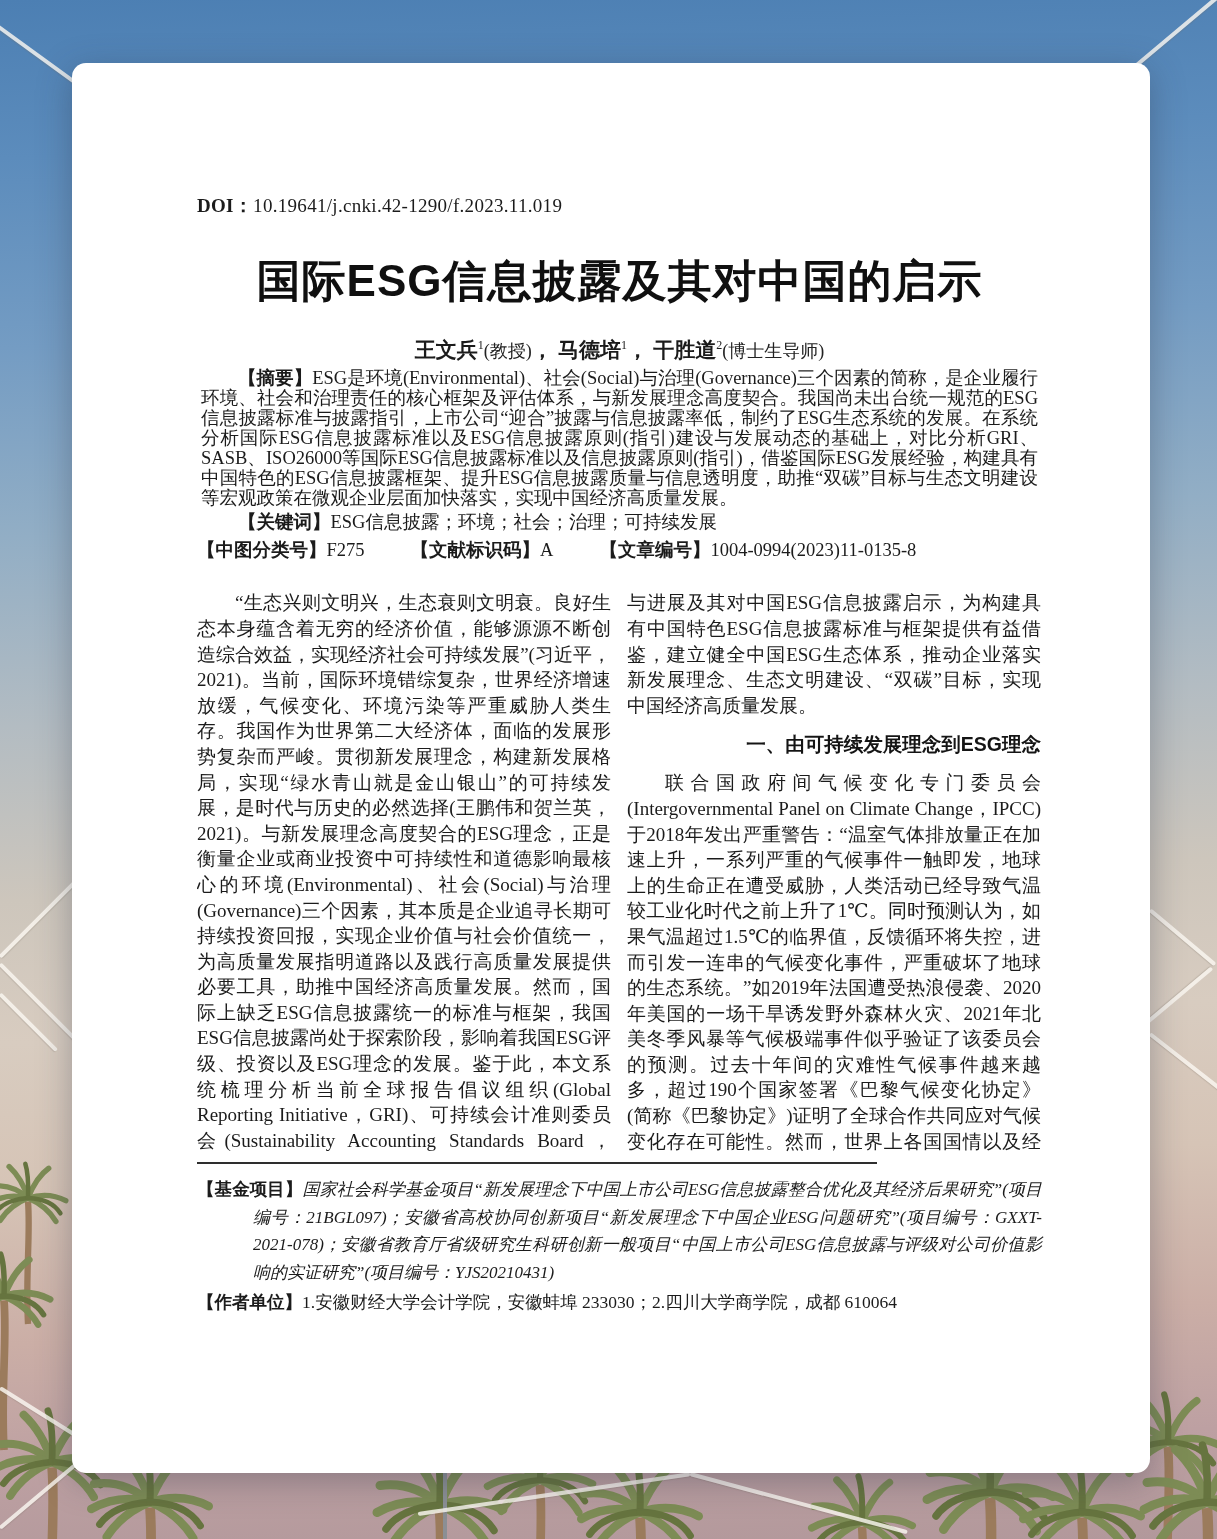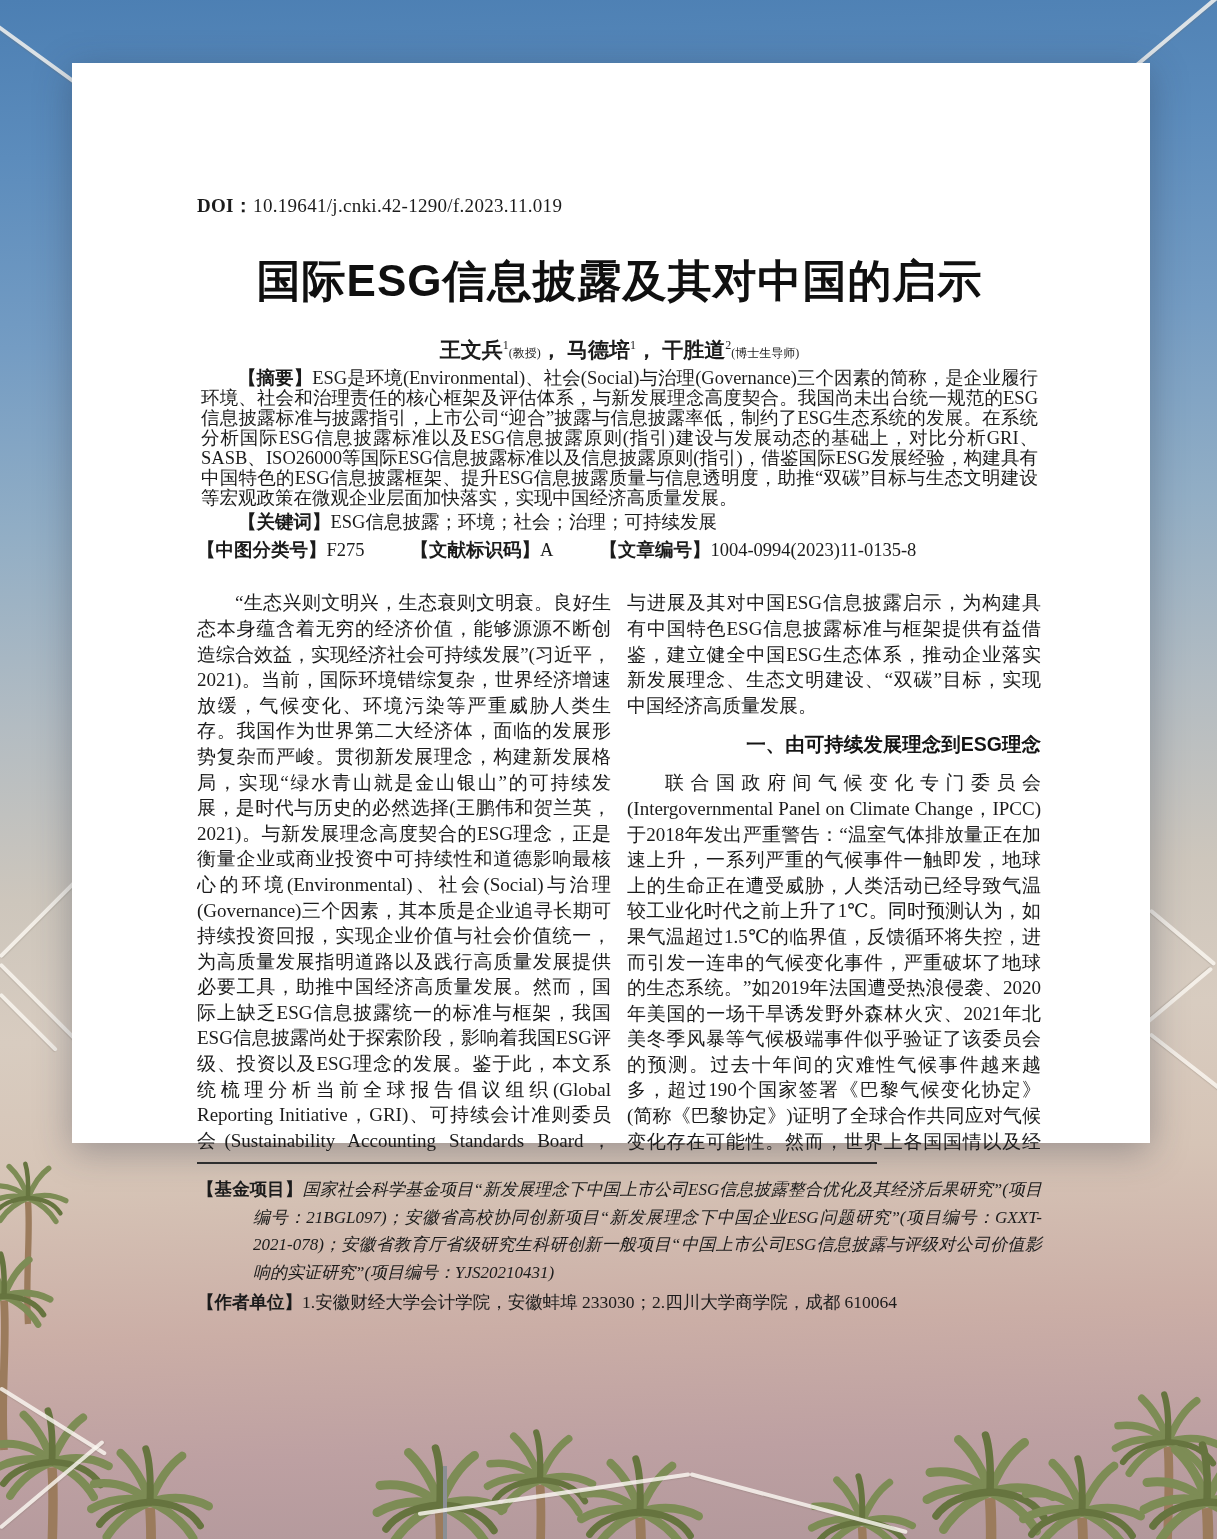--- a/index.html
+++ b/index.html
@@ -8,32 +8,32 @@
   .stage{position:absolute;inset:0;}
   
   .backdrop{position:absolute;inset:0;overflow:hidden;
     background:linear-gradient(178deg,
       #4c7fb3 0%, #5c8cbc 10%, #749cc3 22%, #92aec5 34%, #b3bcc2 46%,
       #cdc6bc 57%, #d8ccc0 66%, #d6c4b6 75%, #cbaea6 85%, #bda0a2 93%, #b2989b 100%);}
   .lat{position:absolute;height:4px;background:rgba(250,247,240,.82);
        transform-origin:0 50%;border-radius:2px;box-shadow:0 1px 1px rgba(120,110,100,.25);}
   .pole{position:absolute;width:4px;background:#8b8f94;}
   
-  .sheet{position:absolute;left:72px;top:63px;width:1078px;height:1080px;
+  .sheet{position:absolute;left:72px;top:63px;width:1078px;height:1410px;
          background:#ffffff;box-shadow:0 8px 34px rgba(40,50,70,.35);
-         box-sizing:border-box;padding:130px 108px 0 125px;}
+         box-sizing:border-box;padding:130px 108px 0 125px;border-radius:14px;}
   .doi{font-size:19px;letter-spacing:.3px;}
   .doi .lbl{font-weight:bold;}
   h1.title{margin:36px 0 12px;text-align:center;font-size:44px;line-height:1.2;
            font-family:"Liberation Sans","DejaVu Sans",sans-serif;font-weight:800;
            letter-spacing:1px;color:#101010;}
   .authors{margin-top:28px;text-align:center;font-size:21px;}
   .authors .a-name{font-family:"Liberation Sans","DejaVu Sans",sans-serif;font-weight:700;}
   .authors sup{font-size:12px;}
-  .authors .a-note{font-size:12px;color:#222;}
+  .authors .a-note{font-size:18px;color:#222;}
   p.blk{margin:4px;text-align:justify;font-size:18.5px;line-height:20px;}
   .abstract{margin-top:38px;text-indent:2em;}
   .keywords{margin-top:1px;text-indent:2em;}
   .lbl-h{font-family:"Liberation Sans","DejaVu Sans",sans-serif;font-weight:700;}
   .meta{margin-top:1px;font-size:18.5px;line-height:28.6px;display:flex;gap:46px;}
   
   .columns{margin-top:26px;display:flex;gap:16px;height:562px;overflow:hidden;}
   .col{width:414px;}
   .col p{margin:0;text-align:justify;font-size:19px;line-height:25.6px;}
   .col p.indent{text-indent:2em;}

